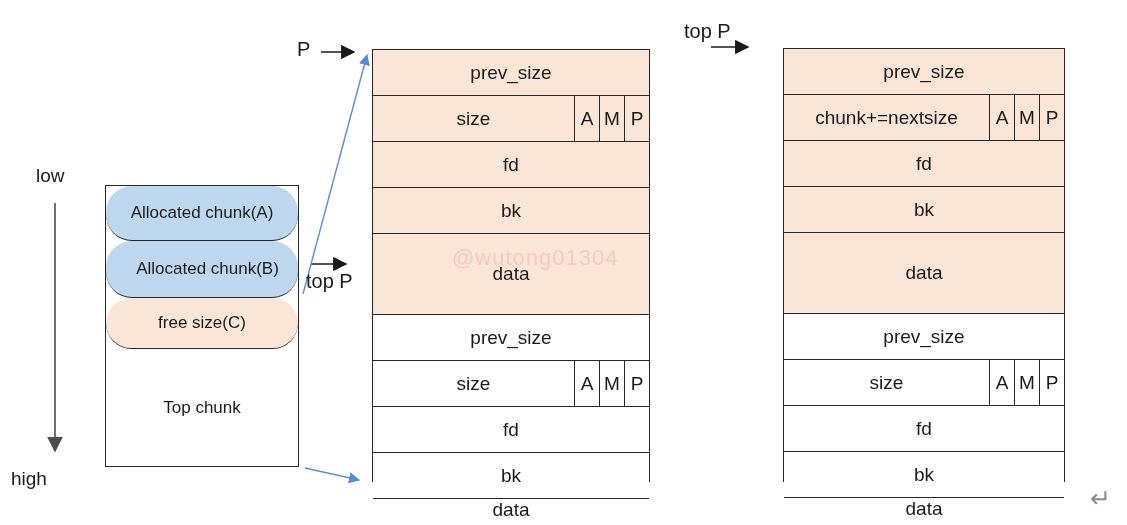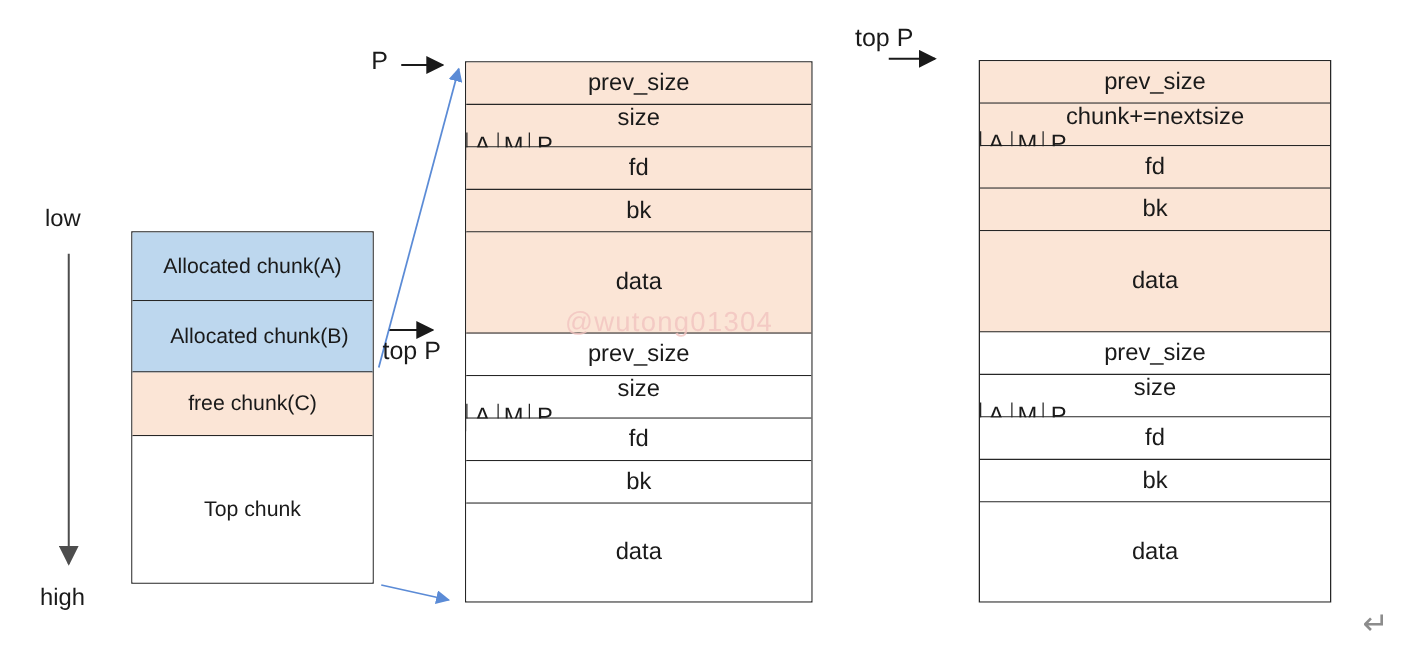--- a/index.html
+++ b/index.html
@@ -11,39 +11,39 @@
   .svg-overlay{position:absolute;left:0;top:0;width:1127px;height:525px;pointer-events:none;}
 
   
   .axis-label{font-size:19px;}
   .ptr-label{font-size:20px;}
 
   
   .stack{left:105px;top:185px;width:194px;border:1.6px solid #262626;box-sizing:border-box;}
   .stack-row{
     box-sizing:border-box;display:flex;align-items:center;justify-content:center;
-    font-size:17px;border-bottom:1.6px solid #262626;text-align:center;
+    font-size:17px;border-bottom:1.6px solid #262626;text-align:center;border-radius:26px;
   }
   .stack-row:last-child{border-bottom:none;text-align:center;}
   .fill-blue{background:#bdd7ee;}
   .fill-peach{background:#fbe5d6;}
   .fill-white{background:#ffffff;}
 
   
   .chunk{border:1.6px solid #262626;box-sizing:border-box;display:flex;flex-direction:column;}
   .crow{
     box-sizing:border-box;border-bottom:1.4px solid #262626;
     display:flex;align-items:center;justify-content:center;
     font-size:19px;flex:0 0 auto;
   }
   .crow:last-child{border-bottom:none;}
-  .h34{height:34px;}
+  .h34{height:46px;}
   .hdata1{height:81px;}
   .hdata2{flex:1 1 auto;}
-  .size-row{justify-content:stretch;padding:0;flex-direction:column;}
+  .size-row{justify-content:stretch;padding:0;}
   .size-label{flex:1 1 auto;text-align:center;}
   .flags{display:flex;align-self:stretch;flex:0 0 auto;}
   .flag{
     width:24px;border-left:1.4px solid #262626;
     display:flex;align-items:center;justify-content:center;font-size:19px;
   }
 
   .watermark{
     left:452px;top:245px;font-size:22px;color:#f2c4c0;opacity:0.8;
     letter-spacing:1px;z-index:6;white-space:nowrap;
@@ -69,35 +69,35 @@
     </defs>
     <line x1="55" y1="203" x2="55" y2="451" stroke="#4d4d4d" stroke-width="1.6" marker-end="url(#ah-gray)"></line>
     <line x1="321" y1="52" x2="354" y2="52" stroke="#1a1a1a" stroke-width="1.6" marker-end="url(#ah-black)"></line>
     <line x1="311" y1="264" x2="346" y2="264" stroke="#1a1a1a" stroke-width="1.6" marker-end="url(#ah-black)"></line>
     <line x1="711" y1="47" x2="748" y2="47" stroke="#1a1a1a" stroke-width="1.6" marker-end="url(#ah-black)"></line>
     <line x1="303" y1="294" x2="367" y2="55" stroke="#5b8bd6" stroke-width="1.4" marker-end="url(#ah-blue)"></line>
     <line x1="305" y1="468" x2="359" y2="480" stroke="#5b8bd6" stroke-width="1.4" marker-end="url(#ah-blue)"></line>
   </svg>
 
   <div class="abs axis-label" style="left:36px;top:165px;">low</div>
-  <div class="abs axis-label" style="left:32px;top:468px;">high</div>
+  <div class="abs axis-label" style="left:11px;top:468px;">high</div>
 
   <div class="abs ptr-label" style="left:297px;top:38px;">P</div>
   <div class="abs ptr-label" style="left:306px;top:270px;">top P</div>
   <div class="abs ptr-label" style="left:684px;top:20px;">top P</div>
 
   <div class="abs stack">
     <div class="stack-row fill-blue" style="height:55px;">
       <span>Allocated chunk(A)</span>
     </div>
     <div class="stack-row fill-blue" style="height:57px;padding-left:11px;">
       <span>Allocated chunk(B)</span>
     </div>
     <div class="stack-row fill-peach" style="height:51px;">
-      <span>free chunk(C)</span>
+      <span>free size(C)</span>
     </div>
     <div class="stack-row fill-white" style="height:117px;">
       <span>Top chunk</span>
     </div>
   </div>
 
   <div class="abs chunk" style="left:372px;top:49px;width:278px;height:433px;">
     <div class="crow h34 fill-peach">
       <span>prev_size</span>
     </div>

